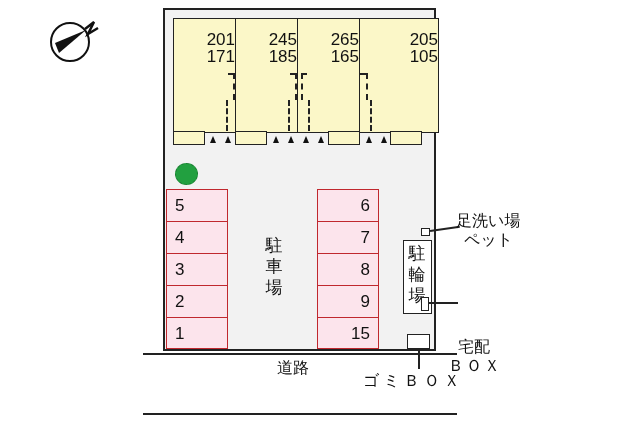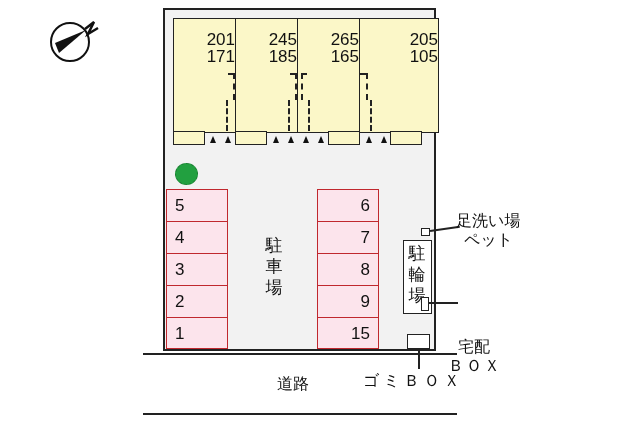--- a/index.html
+++ b/index.html
@@ -163,13 +163,13 @@
   <div style="padding-left:10px;">宅配</div>
   <div style="letter-spacing:2px;">ＢＯＸ</div>
 </div>
 
 <div class="abs" style="left:407px;top:334px;width:23px;height:15px;border:1.5px solid #222;background:#fff;box-sizing:border-box;"></div>
 <div class="line" style="left:418px;top:349px;width:1.5px;height:20px;"></div>
 <div class="abs label" style="left:363px;top:371px;letter-spacing:4px;">ゴミＢＯＸ</div>
 
 <div class="line" style="left:143px;top:353px;width:314px;height:2px;"></div>
 <div class="line" style="left:143px;top:413px;width:314px;height:2px;"></div>
-<div class="abs label" style="left:277px;top:374px;">道路</div>
+<div class="abs label" style="left:277px;top:358px;">道路</div>
 
 </body></html>

